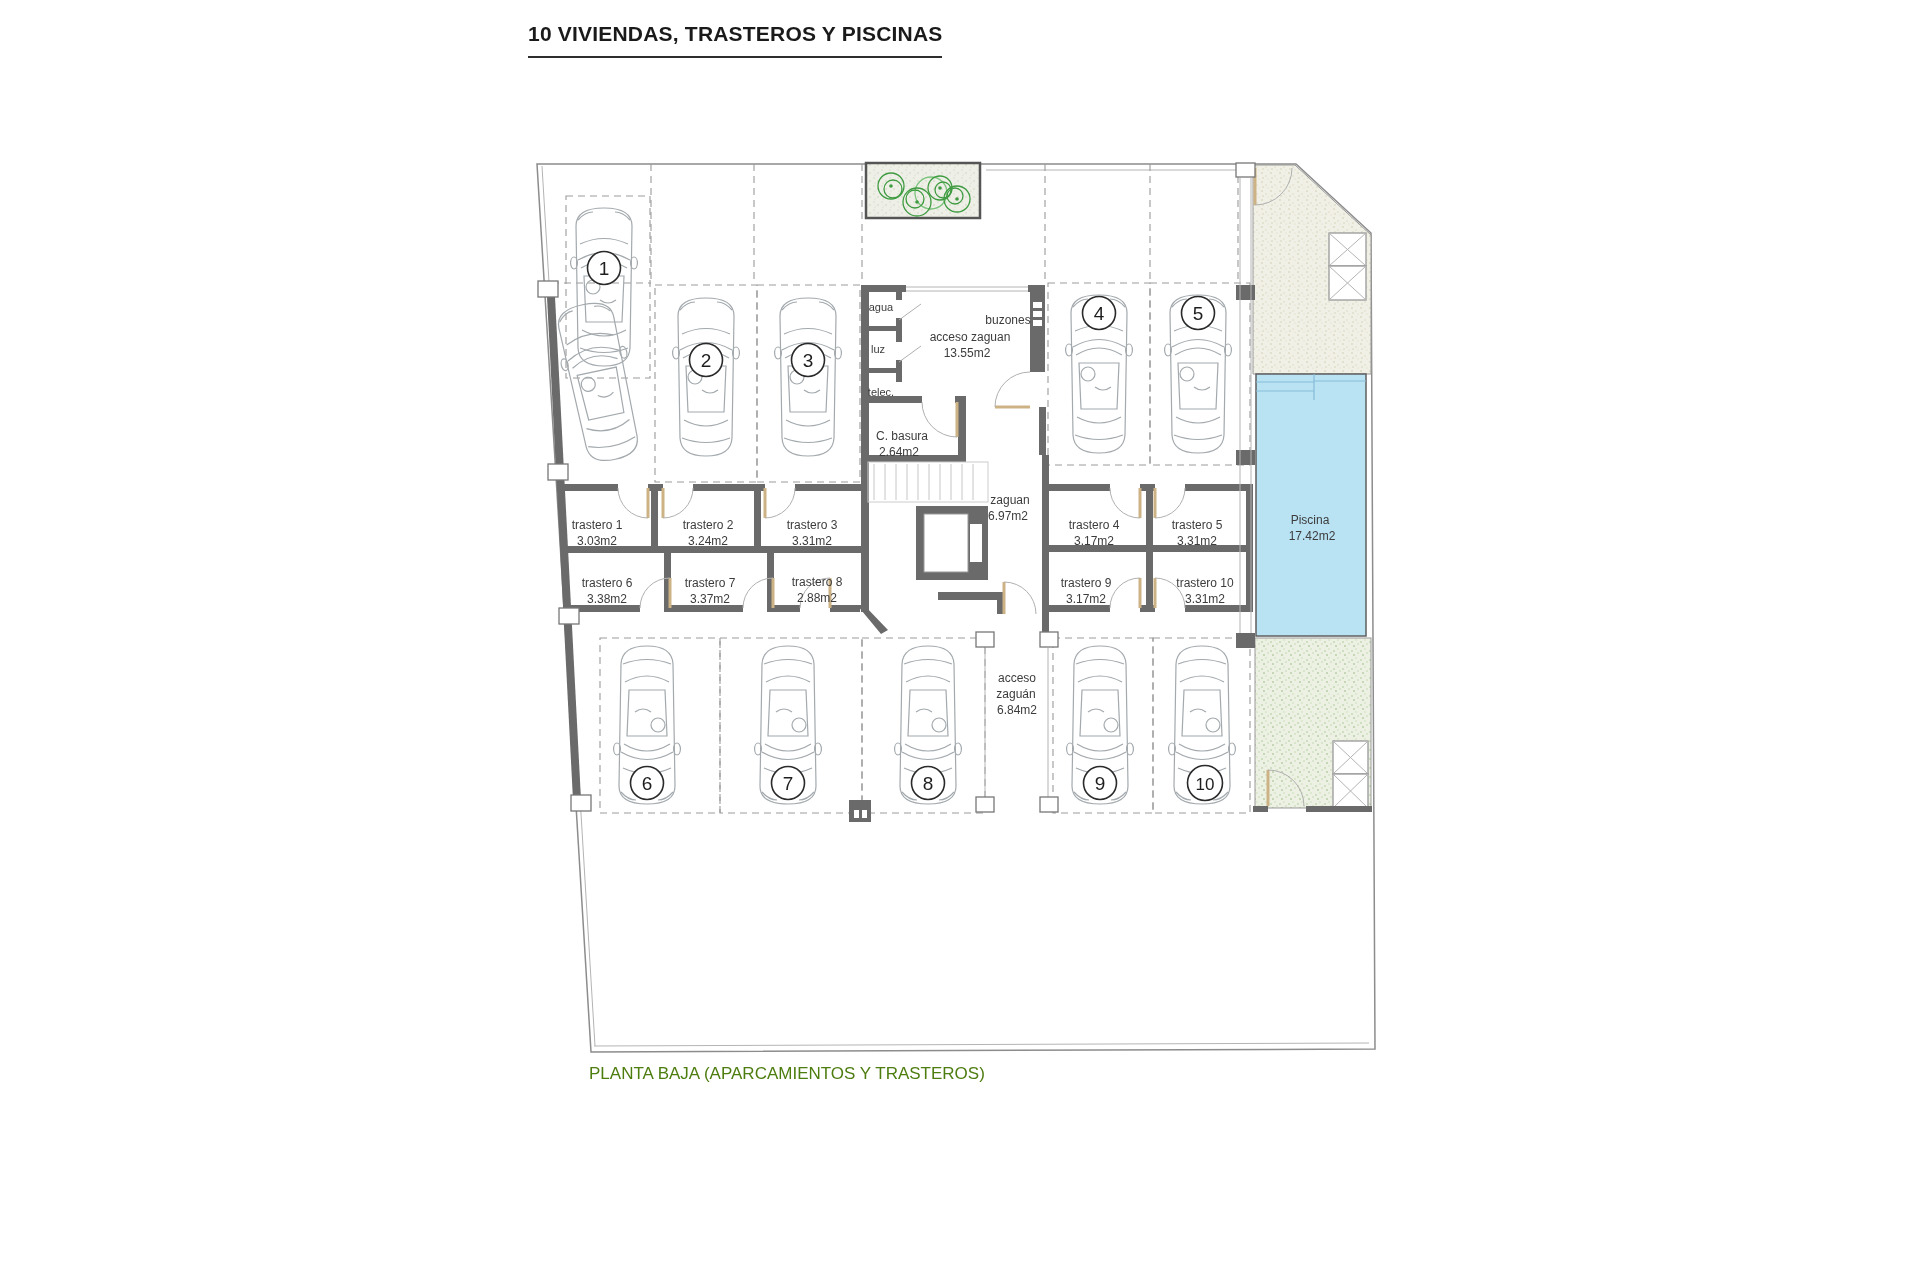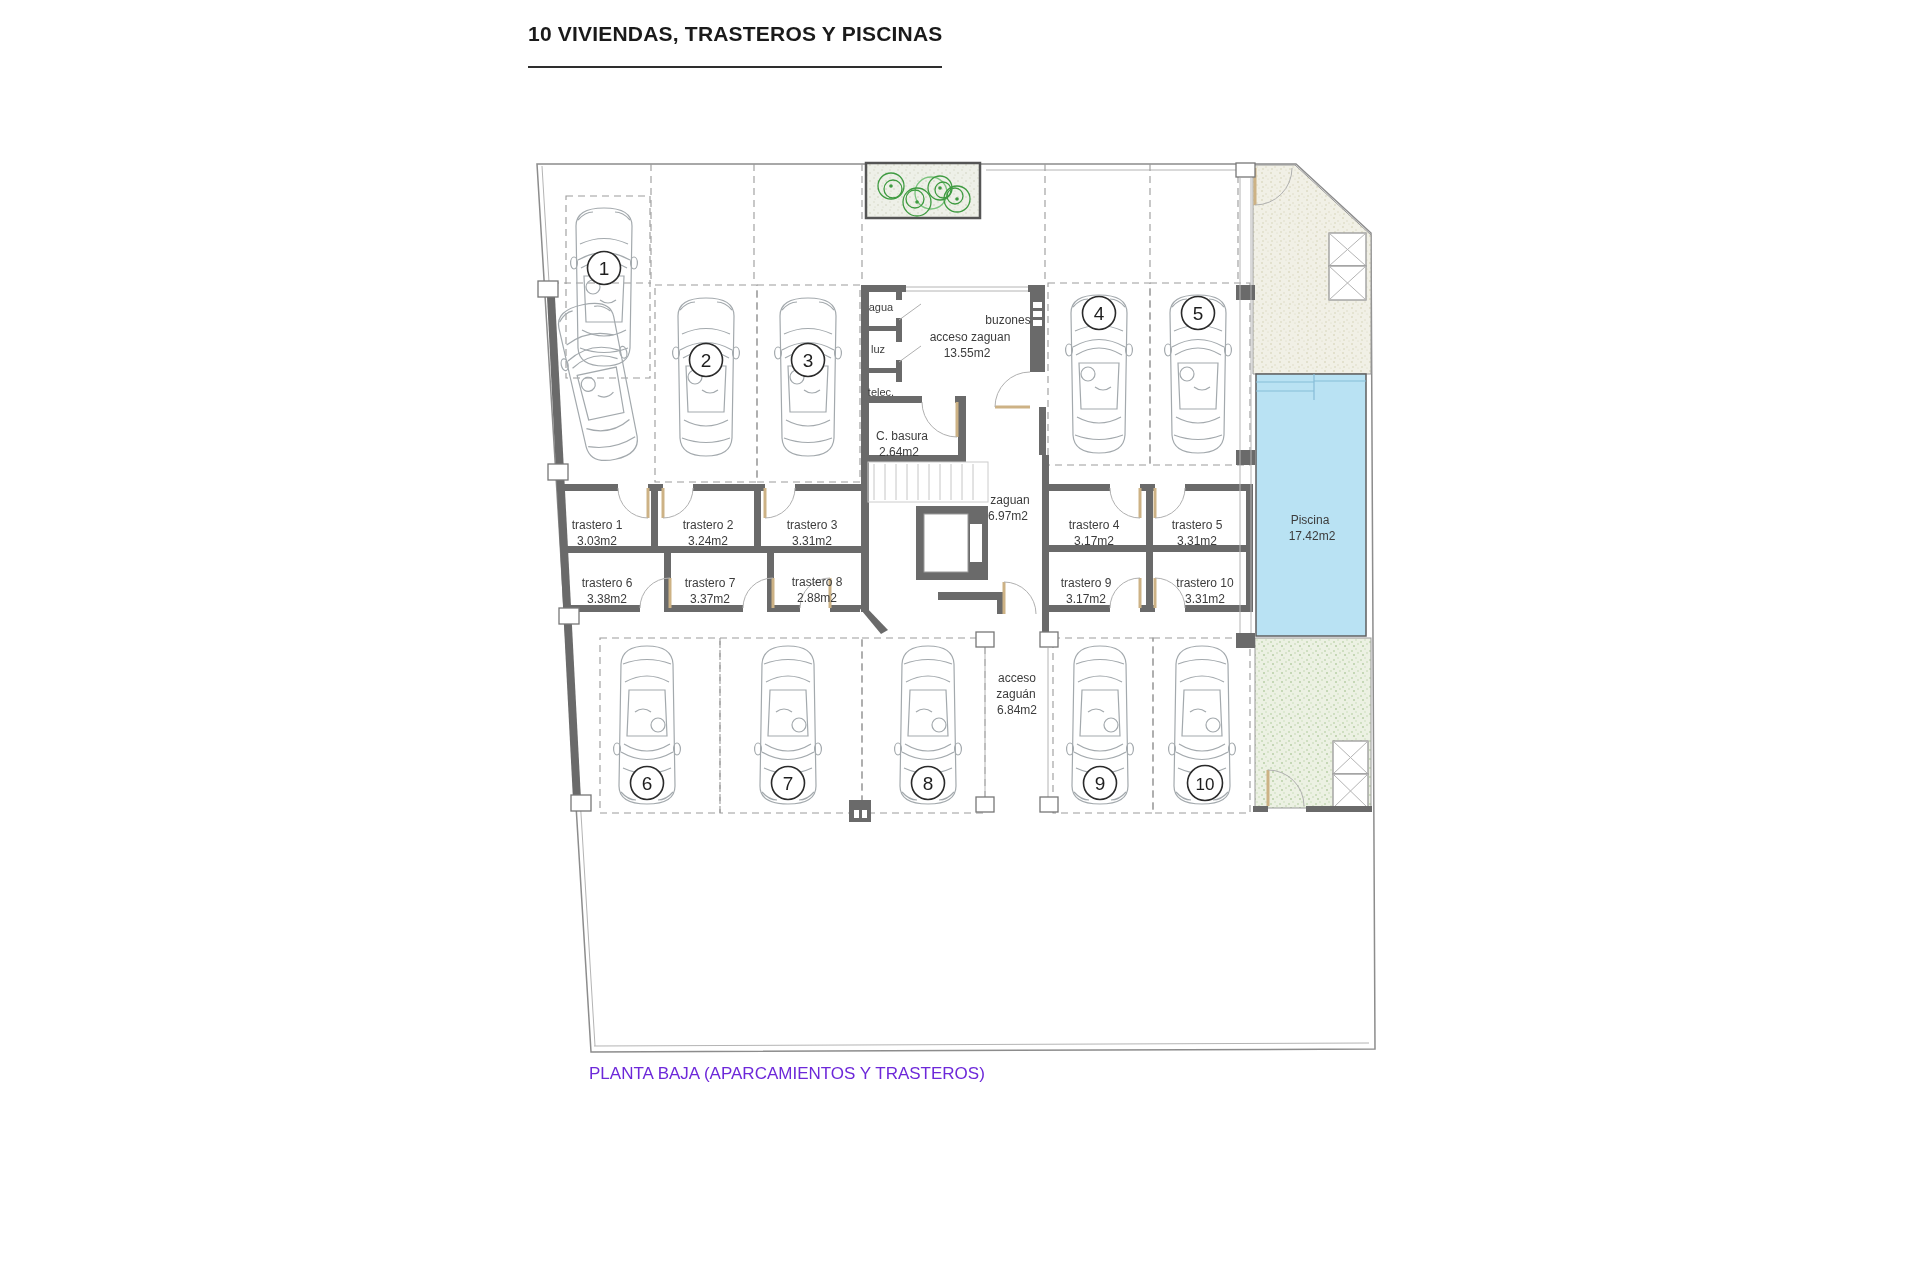--- a/index.html
+++ b/index.html
@@ -2,25 +2,25 @@
 <html><head>
 <meta charset="utf-8">
 <style>
   html,body{margin:0;padding:0;background:#ffffff;}
   .canvas{
     position:relative;width:1920px;height:1280px;background:#ffffff;
     font-family:"Liberation Sans",sans-serif;overflow:hidden;
   }
   .title{
     position:absolute;left:528px;top:22px;font-size:21px;font-weight:bold;
-    color:#1a1a1a;border-bottom:2px solid #2e2e2e;padding-bottom:20px;letter-spacing:.2px;
+    color:#1a1a1a;border-bottom:2px solid #2e2e2e;padding-bottom:10px;letter-spacing:.2px;
     white-space:nowrap;
   }
   .footer{
-    position:absolute;left:589px;top:1064px;font-size:17px;color:#6d28d9;white-space:nowrap;
+    position:absolute;left:589px;top:1064px;font-size:17px;color:#4d7c0f;white-space:nowrap;
   }
   svg{position:absolute;left:0;top:0;}
   svg text{font-family:"Liberation Sans",sans-serif;}
   .lbl{font-size:12px;fill:#3c3c3c;text-anchor:middle;}
   .sm{font-size:11px;fill:#3c3c3c;text-anchor:middle;}
   .num{font-size:19px;fill:#1e1e1e;text-anchor:middle;}
   .wall{fill:#6a6a6a;stroke:none;}
   .pill{fill:#ffffff;stroke:#777;stroke-width:1.3;}
   .dash{fill:none;stroke:#9b9b9b;stroke-width:1.1;stroke-dasharray:7 5;}
   .thin{stroke:#b4b4b4;stroke-width:1;fill:none;}

